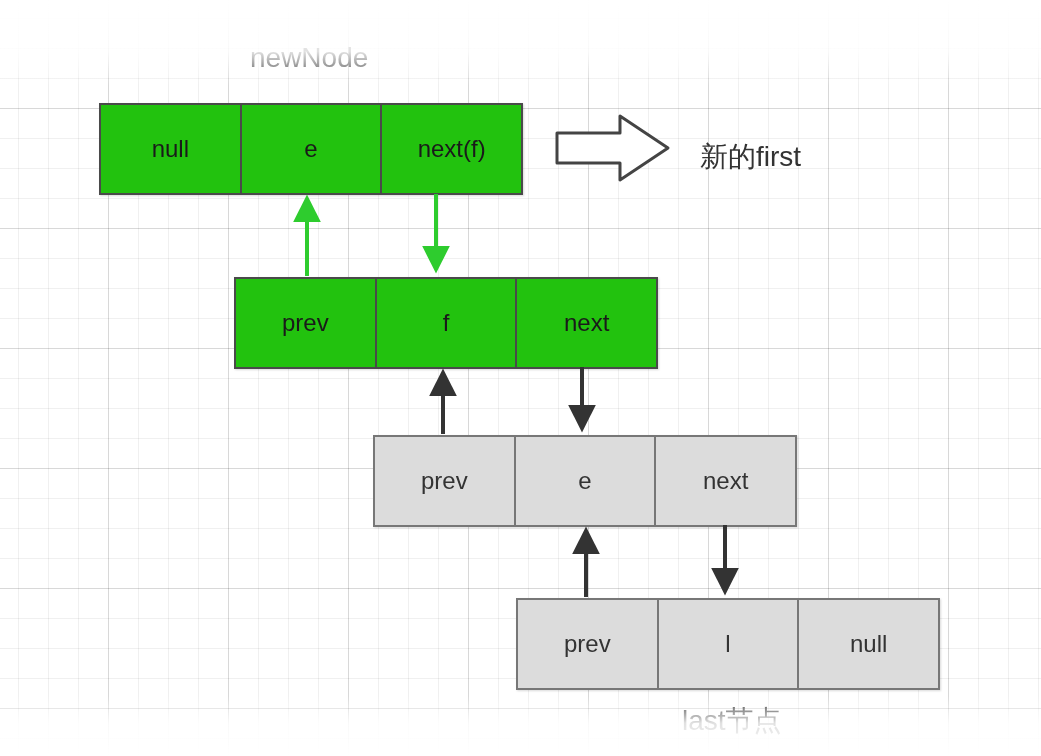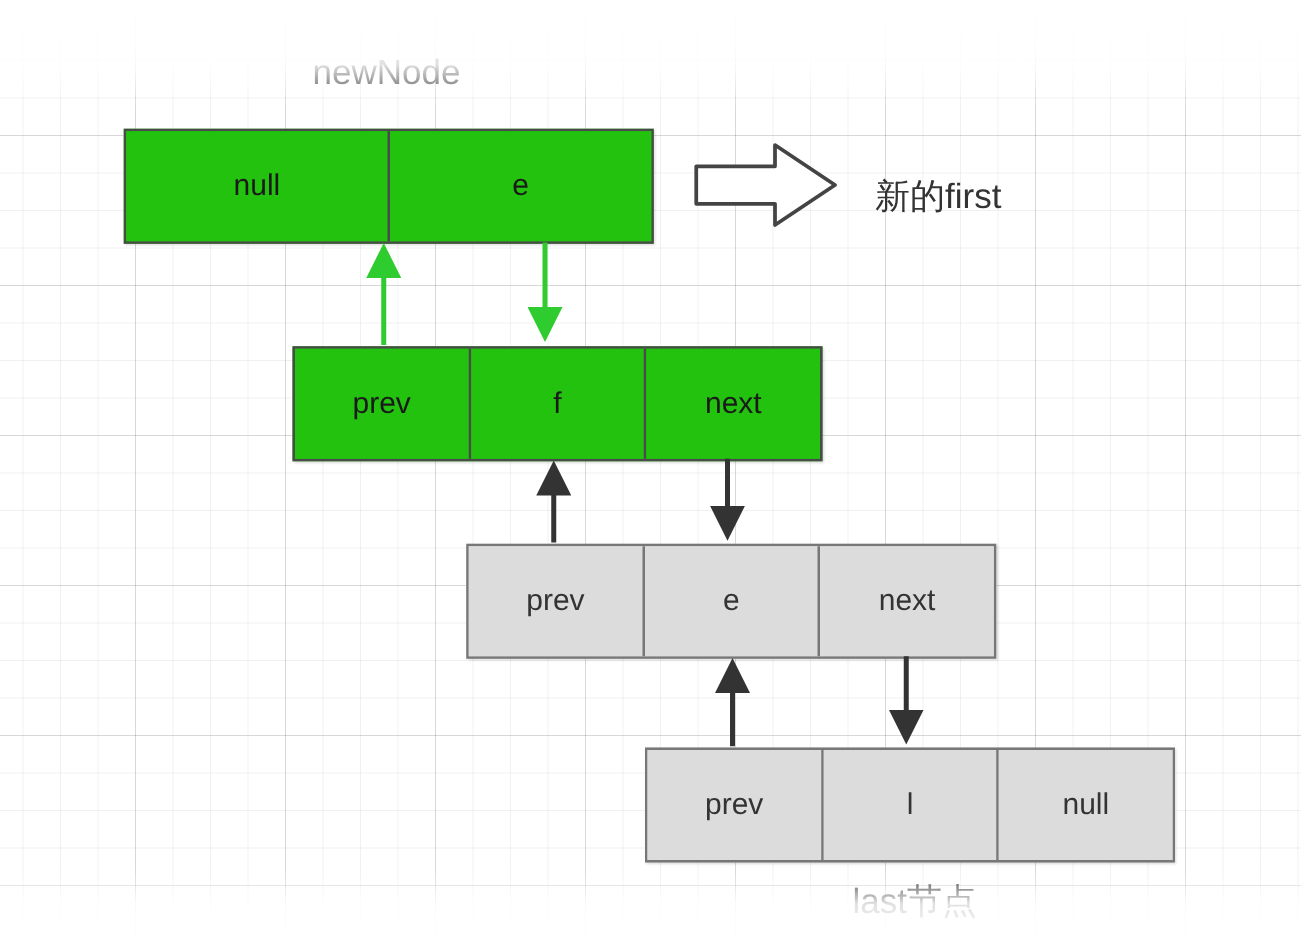--- a/index.html
+++ b/index.html
@@ -106,20 +106,21 @@
 
   <div class="label" style="left:250px; top:42px;">newNode</div>
 
   <div class="label" style="left:700px; top:138px;">新的first</div>
 
   <div class="label" style="left:682px; top:702px;">last节点</div>
 
   <div class="node green" style="left:99px; top:103px; width:420px; height:88px;">
     <div class="cell">null</div>
     <div class="cell">e</div>
+    <div class="cell">next(f)</div>
   </div>
 
   <div class="node green" style="left:234px; top:277px; width:420px; height:88px;">
     <div class="cell">prev</div>
     <div class="cell">f</div>
     <div class="cell">next</div>
   </div>
 
   <div class="node" style="left:373px; top:435px; width:420px; height:88px;">
     <div class="cell">prev</div>

